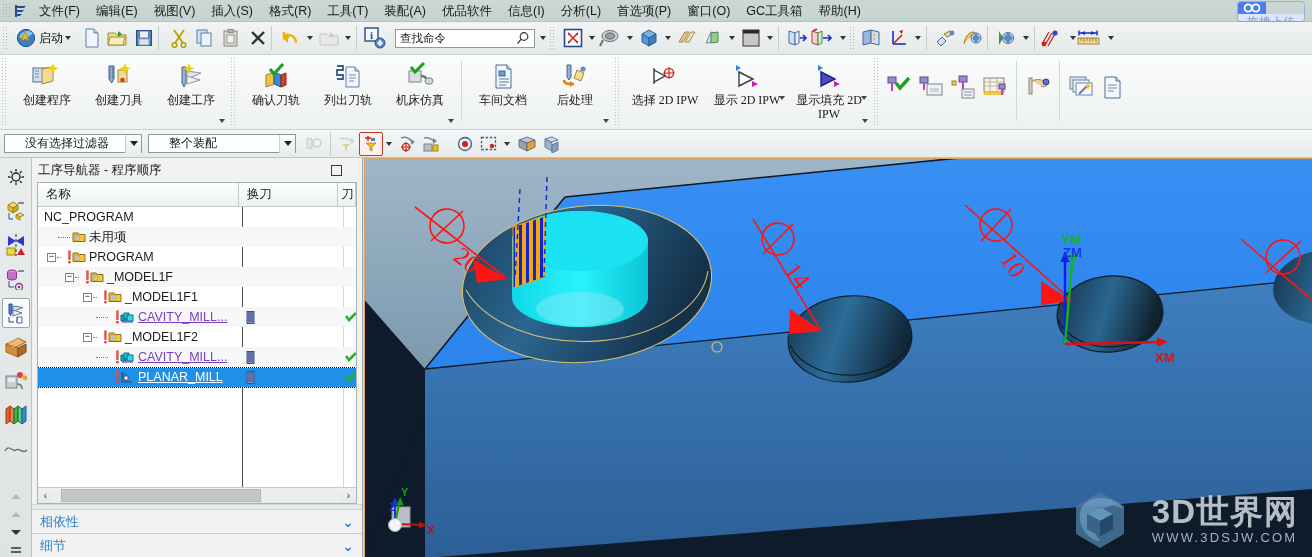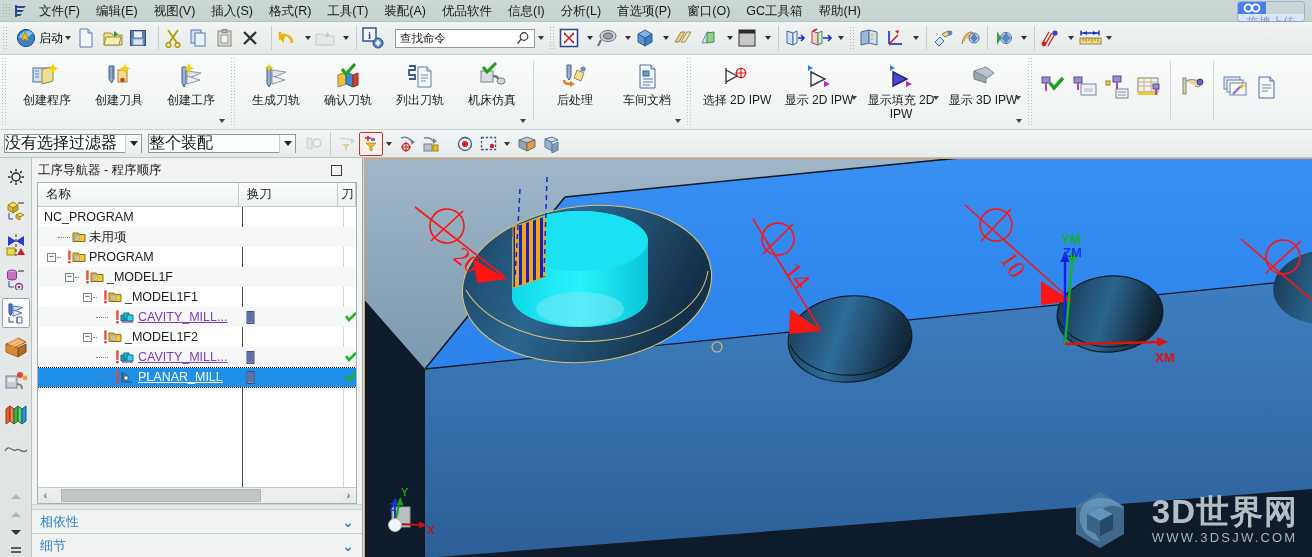--- a/index.html
+++ b/index.html
@@ -53,21 +53,21 @@
     border-bottom:1px solid #c8d2d1;
     display:flex; align-items:center;
   }
   .tb-sep{ width:1px; height:24px; background:#c3cdcc; margin:0 4px; }
   .tb-grip{
     width:7px; height:24px; margin:0 2px;
     background-image:radial-gradient(circle at 1.5px 1.5px,#a9b6b4 .9px,transparent 1px);
     background-size:3px 3px;
   }
   .tbtn{
-    width:26px; height:26px; display:flex; align-items:center; justify-content:flex-start;
+    width:26px; height:26px; display:flex; align-items:center; justify-content:flex-end;
     position:relative; border:1px solid transparent; border-radius:2px;
   }
   .tbtn.wide{ width:auto; padding:0 4px; }
   .caret{
     width:0;height:0;border-left:3.5px solid transparent;border-right:3.5px solid transparent;
     border-top:4px solid #333; margin-left:2px;
   }
   .findbox{
     width:140px; height:19px; background:#fff; border:1px solid #8e9b9a;
     display:flex; align-items:center; padding:0 4px; font-size:11.5px; color:#222;
@@ -96,21 +96,21 @@
     width:72px; min-height:64px; padding-top:5px;
     display:flex; flex-direction:column; align-items:center;
     border:1px solid transparent; border-radius:3px; position:relative;
   }
   .rbtn .glyph{ height:30px; display:flex; align-items:center; justify-content:center; }
   .rbtn .cap{
     font-size:12px; color:#1b1b1b; text-align:center; line-height:14px;
     margin-top:2px; width:74px;
   }
   .rbtn.w2{ width:82px; }
-  .rbtn.w2 .cap{ width:84px; }
+  .rbtn.w2 .cap{ width:84px;font-family:Liberation Serif, serif; }
   .minicaret{
     position:absolute; right:2px; top:40px;
     width:0;height:0;border-left:3px solid transparent;border-right:3px solid transparent;
     border-top:4px solid #444;
   }
   .grpcaret{
     position:absolute; right:4px; bottom:5px;
     width:0;height:0;border-left:3.5px solid transparent;border-right:3.5px solid transparent;
     border-top:4.5px solid #444;
   }
@@ -122,22 +122,22 @@
 
   
   .filterbar{
     position:absolute; left:0; top:130px; width:1312px; height:28px;
     background:linear-gradient(#f4f6f6,#e6ebea);
     border-bottom:1px solid #b9c4c3;
     display:flex; align-items:center; padding-left:2px;
   }
   .combo{
     height:19px; background:#fff; border:1px solid #8d9a99;
-    display:flex; align-items:center; font-size:16px; color:#111;
-    padding-left:0; position:relative;
+    display:flex; align-items:center; font-size:12px; color:#111;
+    padding-left:20px; position:relative;
   }
   .combo .cv{ flex:1; white-space:nowrap; overflow:hidden; }
   .combo .cb{
     width:16px; height:18px; display:flex; align-items:center; justify-content:center;
     border-left:1px solid #c9d2d1; background:linear-gradient(#fbfbfb,#e9eded);
   }
   .fbtn{
     width:24px;height:24px;display:flex;align-items:center;justify-content:center;
     border:1px solid transparent;border-radius:2px; position:relative;
   }
@@ -655,31 +655,20 @@
       </div>
       <div class="grpcaret"></div>
     </div>
 
     <div class="rgrip"></div>
 
     <div class="rgroup">
       <div class="rbtn">
         <div class="glyph">
           <svg width="32" height="28" viewBox="0 0 32 28">
-            <path d="M7 5 h4 v16 l-2 4 -2 -4 z" fill="#9ab0d8" stroke="#44608a"></path>
-            <path d="M12 8 l14 2 -14 6 z" fill="#dfe6ee" stroke="#8a95a5"></path>
-            <path d="M12 14 l13 4 -13 4 z" fill="#eef2f6" stroke="#8a95a5"></path>
-            <path d="M9 1 l1.2 3.4 3.4 1.2 -3.4 1.2 -1.2 3.4 -1.2 -3.4 -3.4 -1.2 3.4 -1.2 z" fill="#f5d000"></path>
-          </svg>
-        </div>
-        <div class="cap">生成刀轨</div>
-      </div>
-      <div class="rbtn">
-        <div class="glyph">
-          <svg width="32" height="28" viewBox="0 0 32 28">
             <path d="M6 13 l8 -3 v12 l-8 3 z" fill="#f0c040" stroke="#a08020"></path>
             <path d="M14 10 l7 3 v12 l-7 -3 z" fill="#3a8ad8" stroke="#20608a"></path>
             <path d="M21 13 l5 -2 v12 l-5 2 z" fill="#d04030" stroke="#902818"></path>
             <path d="M10 7 l4 5 9 -10" stroke="#20a020" stroke-width="3.2" fill="none"></path>
           </svg>
         </div>
         <div class="cap">确认刀轨</div>
       </div>
       <div class="rbtn">
         <div class="glyph">
@@ -702,43 +691,43 @@
           </svg>
         </div>
         <div class="cap">机床仿真</div>
       </div>
       <div class="grpcaret"></div>
     </div>
 
     <div class="rgroup-sep"></div>
 
     <div class="rgroup">
+      <div class="rbtn">
+        <div class="glyph">
+          <svg width="32" height="28" viewBox="0 0 32 28">
+            <path d="M9 3 h11 l4 4 v19 h-15 z" fill="#f4f7fb" stroke="#4a6a9a"></path>
+            <path d="M20 3 v4 h4" fill="#cfdcef" stroke="#4a6a9a"></path>
+            <rect x="12" y="9" width="6" height="5" fill="#6a9ad8" stroke="#3a6a9a"></rect>
+            <path d="M12 17 h10 M12 20 h10 M12 23 h7" stroke="#5a7a9a" stroke-width="1.2"></path>
+          </svg>
+        </div>
+        <div class="cap">车间文档</div>
+      </div>
       <div class="rbtn">
         <div class="glyph">
           <svg width="32" height="28" viewBox="0 0 32 28">
             <path d="M8 3 h4 v12 l-2 3 -2 -3 z" fill="#9ab0d8" stroke="#44608a"></path>
             <path d="M5 18 c0 4 4 4 8 4" stroke="#e08020" stroke-width="2.4" fill="none"></path>
             <path d="M11 19 l5 3 -5 3 z" fill="#e08020"></path>
             <path d="M18 8 l7 3 -3 8 -7 -3 z" fill="#f0dc92" stroke="#a08a3a"></path>
             <circle cx="24" cy="7" r="2.6" fill="#6a8ad0"></circle>
           </svg>
         </div>
         <div class="cap">后处理</div>
       </div>
-      <div class="rbtn">
-        <div class="glyph">
-          <svg width="32" height="28" viewBox="0 0 32 28">
-            <path d="M9 3 h11 l4 4 v19 h-15 z" fill="#f4f7fb" stroke="#4a6a9a"></path>
-            <path d="M20 3 v4 h4" fill="#cfdcef" stroke="#4a6a9a"></path>
-            <rect x="12" y="9" width="6" height="5" fill="#6a9ad8" stroke="#3a6a9a"></rect>
-            <path d="M12 17 h10 M12 20 h10 M12 23 h7" stroke="#5a7a9a" stroke-width="1.2"></path>
-          </svg>
-        </div>
-        <div class="cap">车间文档</div>
-      </div>
       <div class="grpcaret"></div>
     </div>
 
     <div class="rgrip"></div>
 
     <div class="rgroup">
       <div class="rbtn w2">
         <div class="glyph">
           <svg width="34" height="26" viewBox="0 0 34 26">
             <path d="M6 5 v16 M6 7 l11 6 -11 6 z" fill="#fafbfc" stroke="#3a3a3a" stroke-width="1.4"></path>
@@ -761,30 +750,20 @@
       </div>
       <div class="rbtn w2">
         <div class="glyph">
           <svg width="34" height="26" viewBox="0 0 34 26">
             <path d="M6 2 l5 3 -5 3 z" fill="#2a8ad8"></path>
             <path d="M9 8 v15 M9 9 l14 7 -14 7 z" fill="#4a4ac8" stroke="#202080" stroke-width="1.4"></path>
             <path d="M22 18 l6 3 -6 3 z" fill="#c020c0"></path>
           </svg>
         </div>
         <div class="cap">显示填充 2D IPW</div>
-        <div class="minicaret"></div>
-      </div>
-      <div class="rbtn w2">
-        <div class="glyph">
-          <svg width="34" height="26" viewBox="0 0 34 26">
-            <path d="M8 8 l12 -4 8 6 -8 6 -12 -2 z" fill="#b8c4ce" stroke="#7a8690"></path>
-            <path d="M8 8 v8 l12 4 v-6 z" fill="#98a6b2" stroke="#7a8690"></path>
-          </svg>
-        </div>
-        <div class="cap">显示 3D IPW</div>
         <div class="minicaret"></div>
       </div>
       <div class="grpcaret"></div>
     </div>
 
     <div class="rgrip"></div>
 
     <div class="rgroup">
       <div class="rbtn-sm">
         <span>

